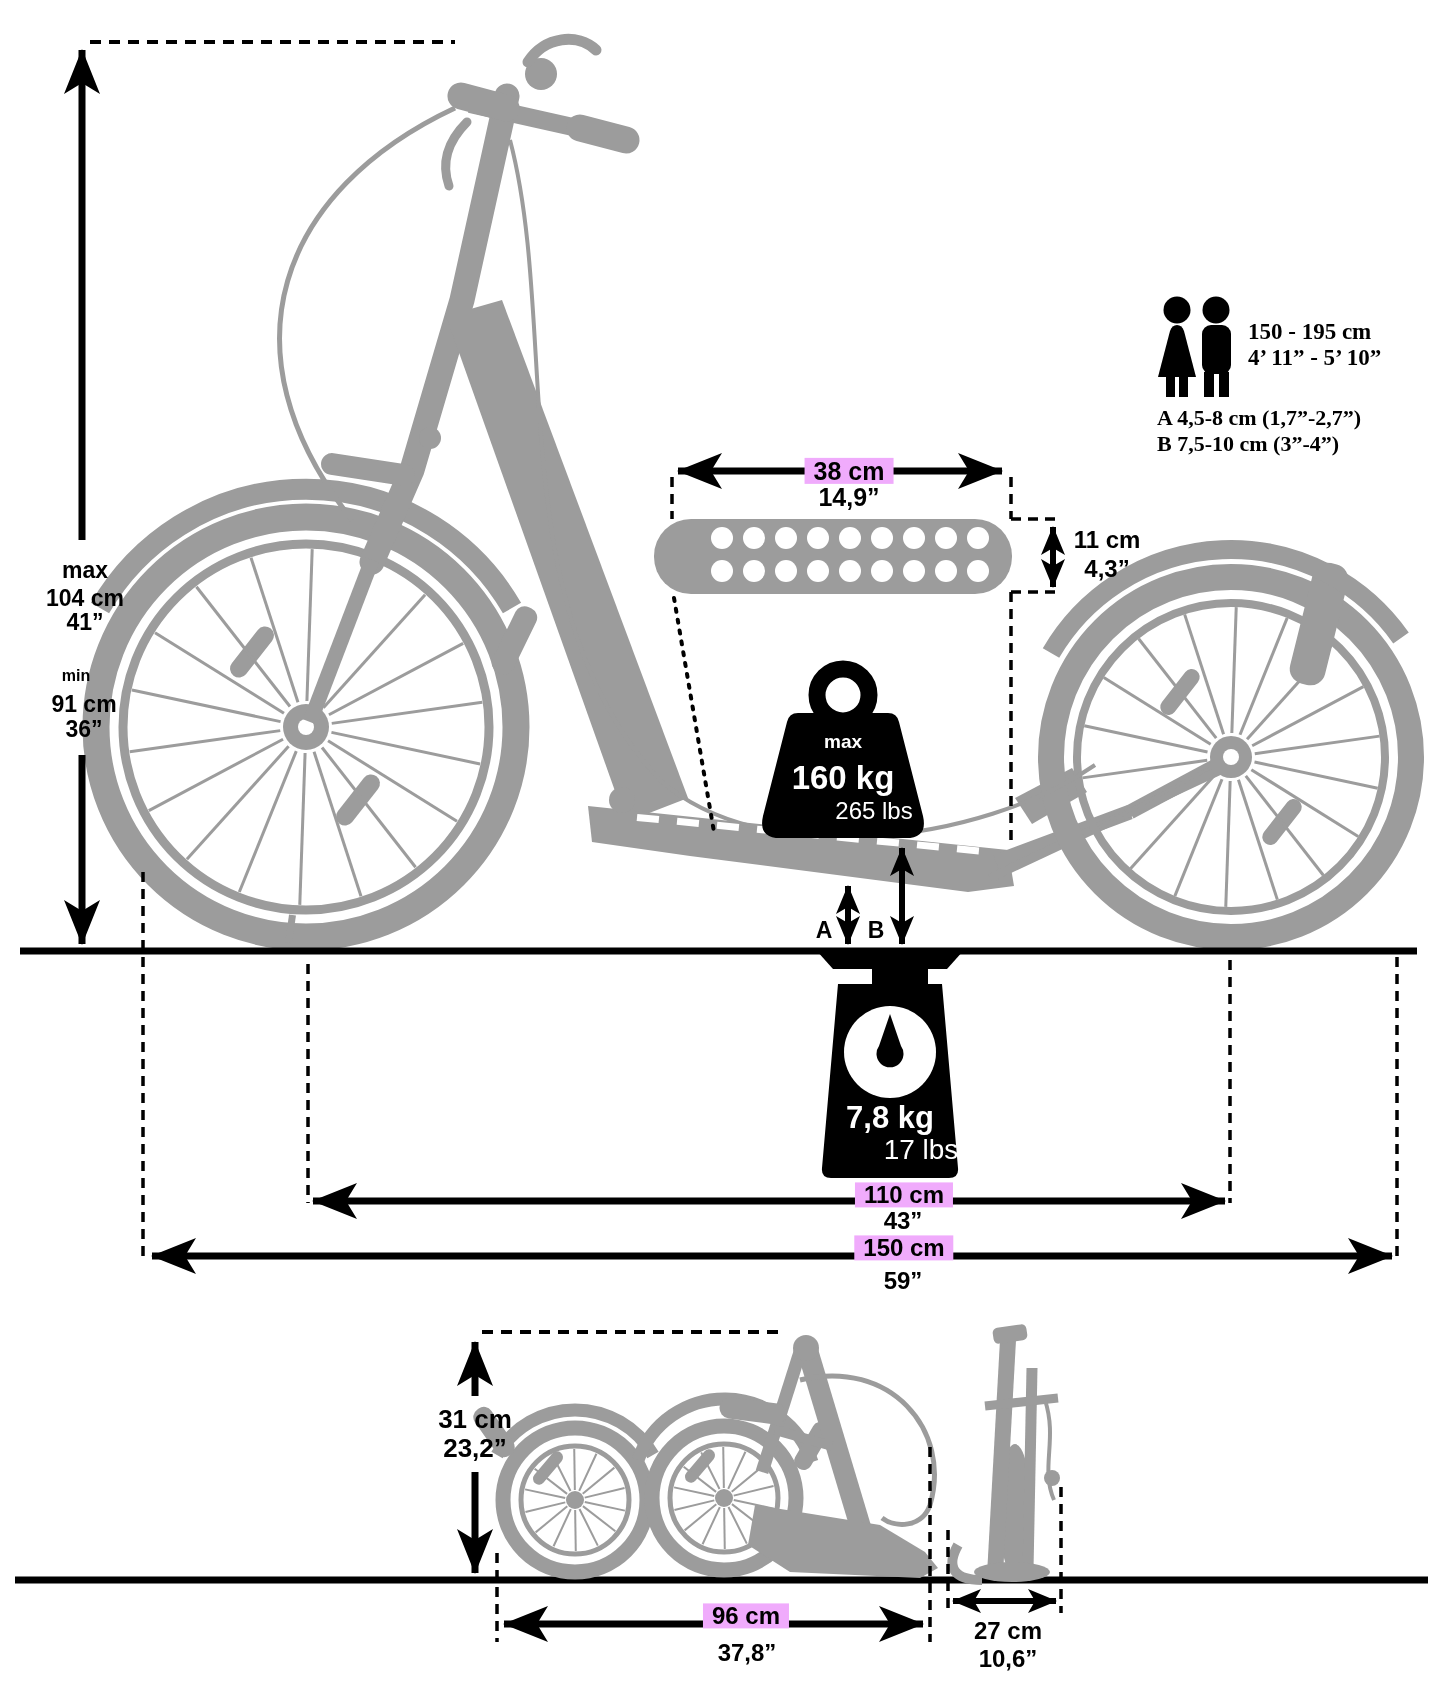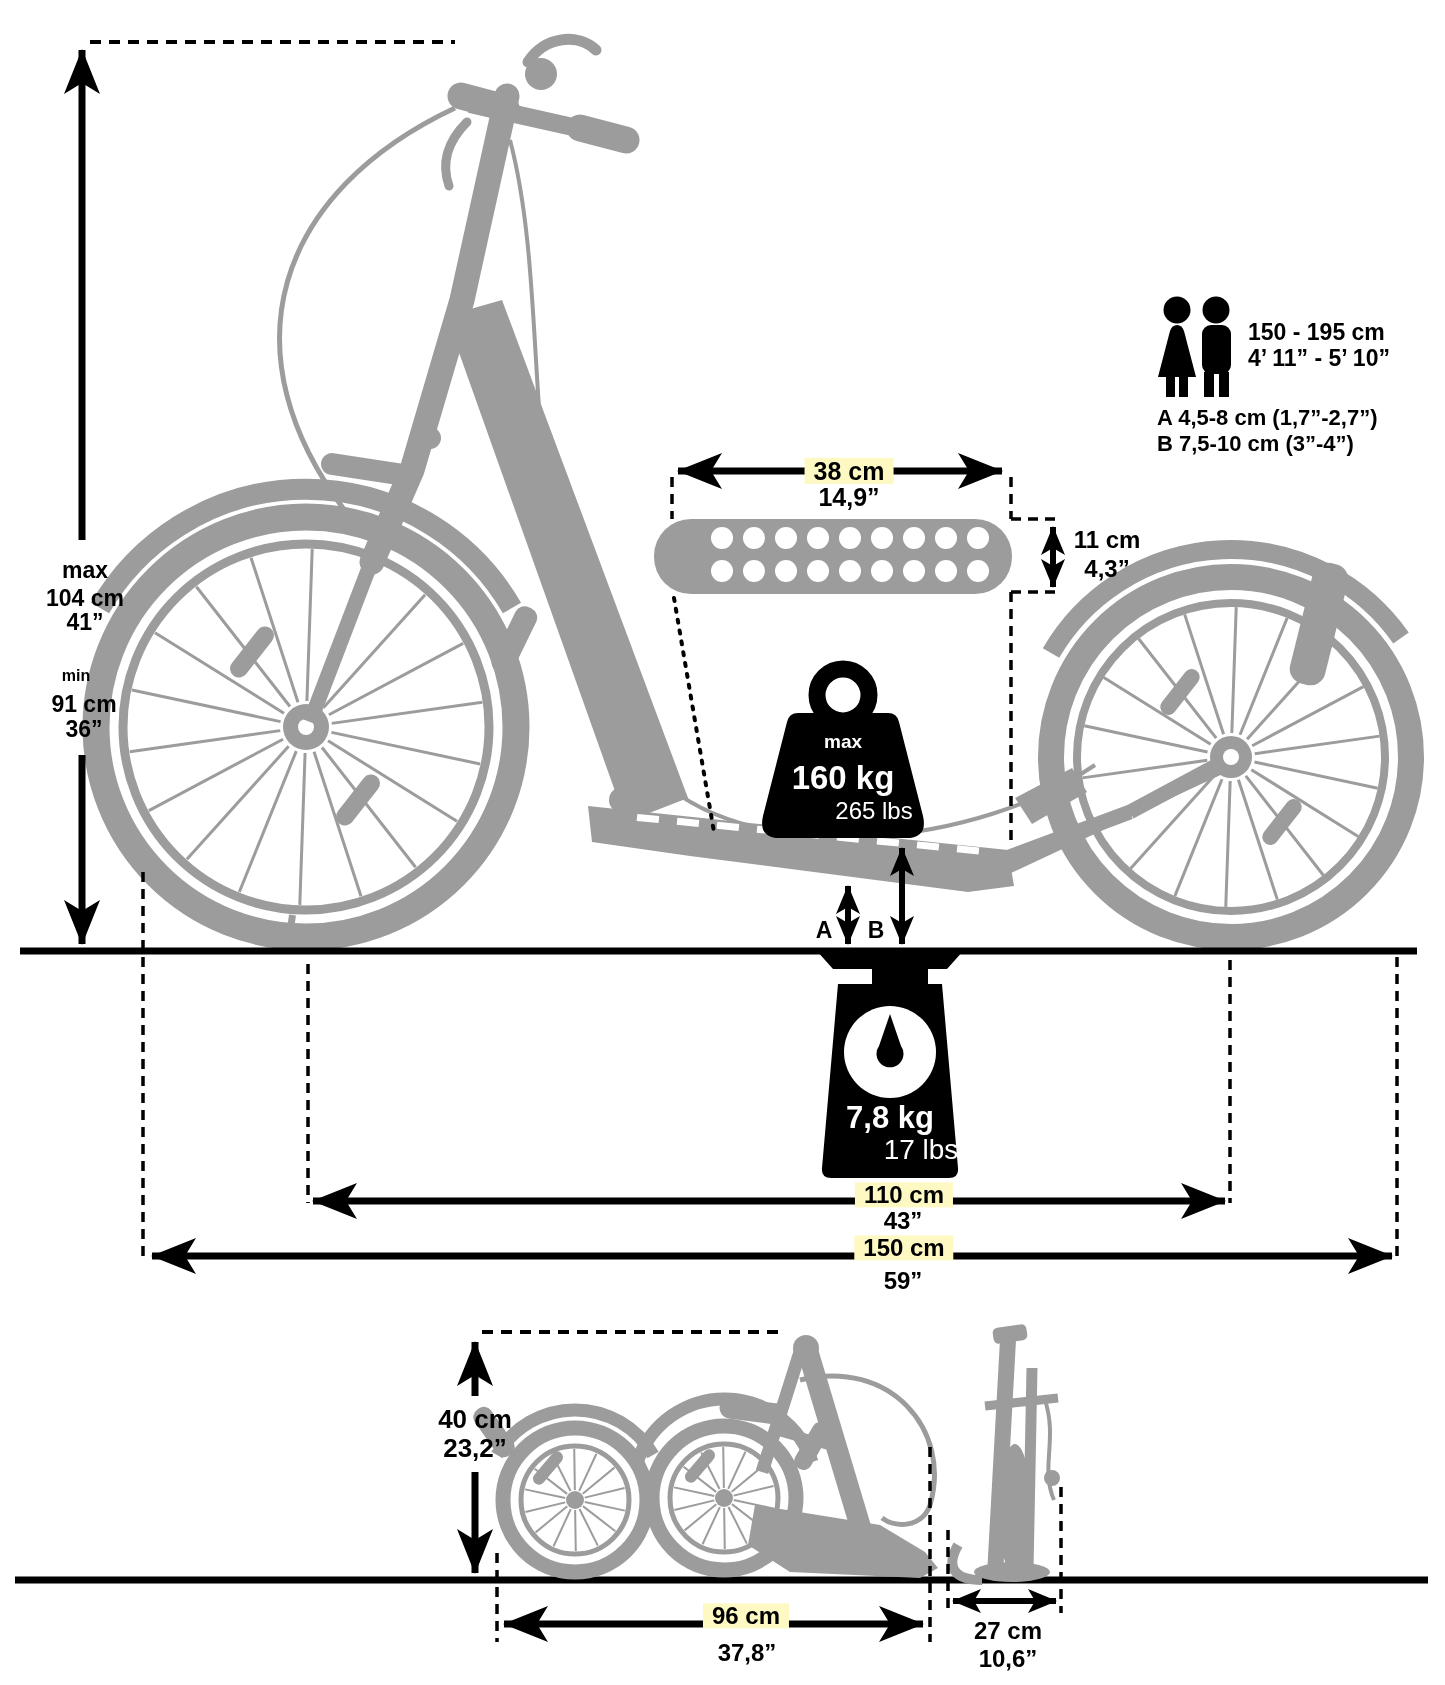--- a/index.html
+++ b/index.html
@@ -6,22 +6,22 @@
   #stage{
     position:relative;width:1445px;height:1685px;background:#fff;overflow:hidden;
     font-family:"Liberation Sans", sans-serif;
   }
   #drawing{position:absolute;left:0;top:0;}
   .lbl{
     position:absolute;transform:translate(-50%,-50%);
     white-space:nowrap;color:#000;font-weight:700;line-height:1.05;
     text-align:center;
   }
-  .lbl.left{transform:translate(0,-50%);text-align:right;}
-  .lbl.bg{background:#fef9c3;padding:0 9px;}
+  .lbl.left{transform:translate(0,-50%);text-align:right;font-family:Liberation Serif, serif;}
+  .lbl.bg{background:#f0abfc;padding:0 9px;}
   .lbl.white{color:#fff;}
   .lbl.reg{font-weight:400;margin-left:31px;}
 </style>
 </head>
 <body>
 
 <div id="stage">
 
 <svg id="drawing" width="1445" height="1685" viewBox="0 0 1445 1685">
   <defs>
@@ -354,21 +354,21 @@
 
 <div class="lbl white" style="left:890px;top:1118px;font-size:31px">7,8 kg</div>
 <div class="lbl white reg" style="left:890px;top:1150px;font-size:28px">17 lbs</div>
 
 <div class="lbl bg" style="left:904px;top:1195px;font-size:24px">110 cm</div>
 <div class="lbl" style="left:903px;top:1221px;font-size:24px">43”</div>
 
 <div class="lbl bg" style="left:904px;top:1248px;font-size:24px">150 cm</div>
 <div class="lbl" style="left:903px;top:1281px;font-size:24px">59”</div>
 
-<div class="lbl" style="left:475px;top:1420px;font-size:26px">40 cm</div>
+<div class="lbl" style="left:475px;top:1420px;font-size:26px">31 cm</div>
 <div class="lbl" style="left:475px;top:1449px;font-size:26px">23,2”</div>
 
 <div class="lbl bg" style="left:746px;top:1616px;font-size:24px">96 cm</div>
 <div class="lbl" style="left:747px;top:1653px;font-size:24px">37,8”</div>
 
 <div class="lbl" style="left:1008px;top:1631px;font-size:24px">27 cm</div>
 <div class="lbl" style="left:1008px;top:1659px;font-size:24px">10,6”</div>
 
 </div>
 

